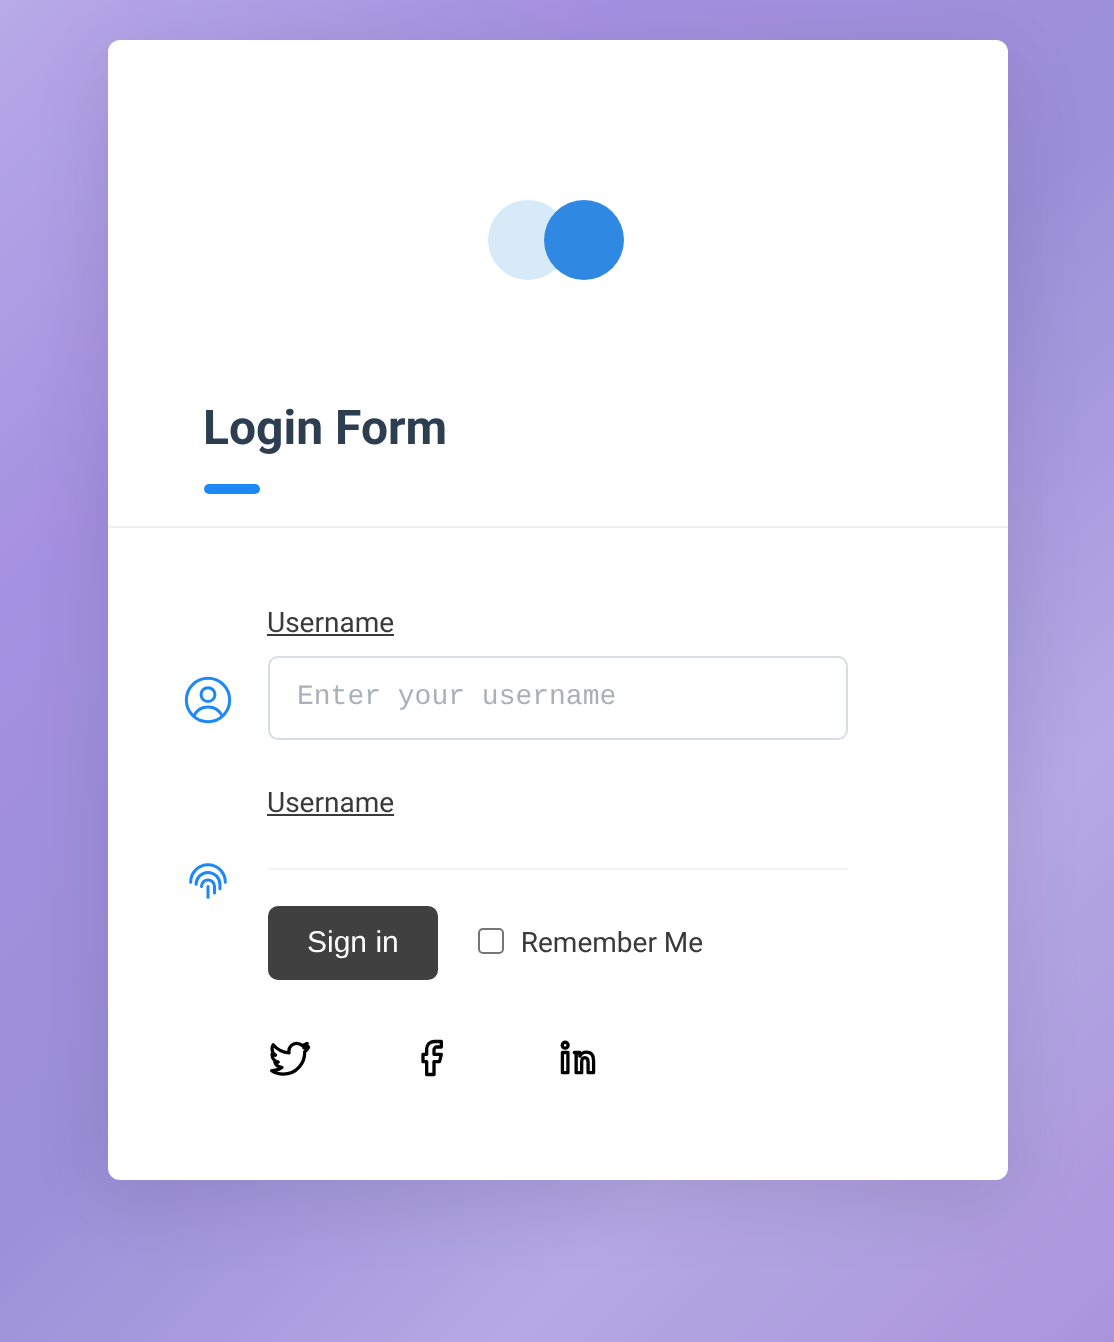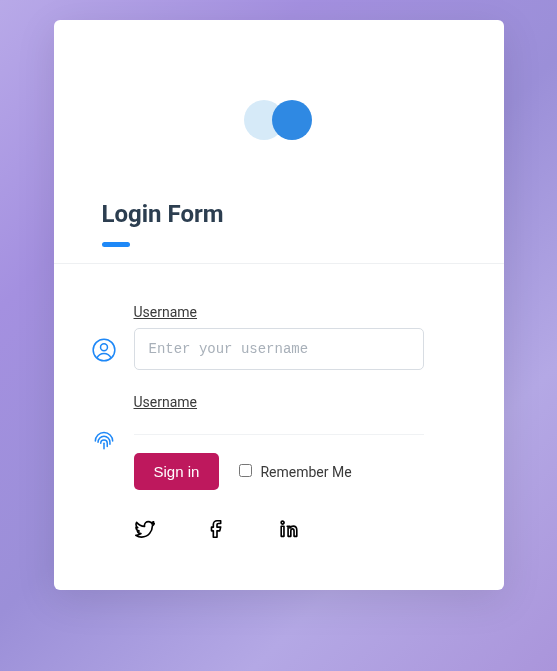--- a/index.html
+++ b/index.html
@@ -105,21 +105,21 @@
   border-top: 1px solid #f0f2f4;
   margin: 4px 0 18px;
 }
 .action-row {
   display: flex;
   align-items: center;
   gap: 20px;
   margin-bottom: 28px;
 }
 .signin-btn {
-  background: #be185d;
+  background: #404040;
   color: #fff;
   border: none;
   border-radius: 5px;
   padding: 10px 20px;
   font-size: 15px;
   font-weight: 500;
   cursor: pointer;
 }
 .remember {
   display: flex;

